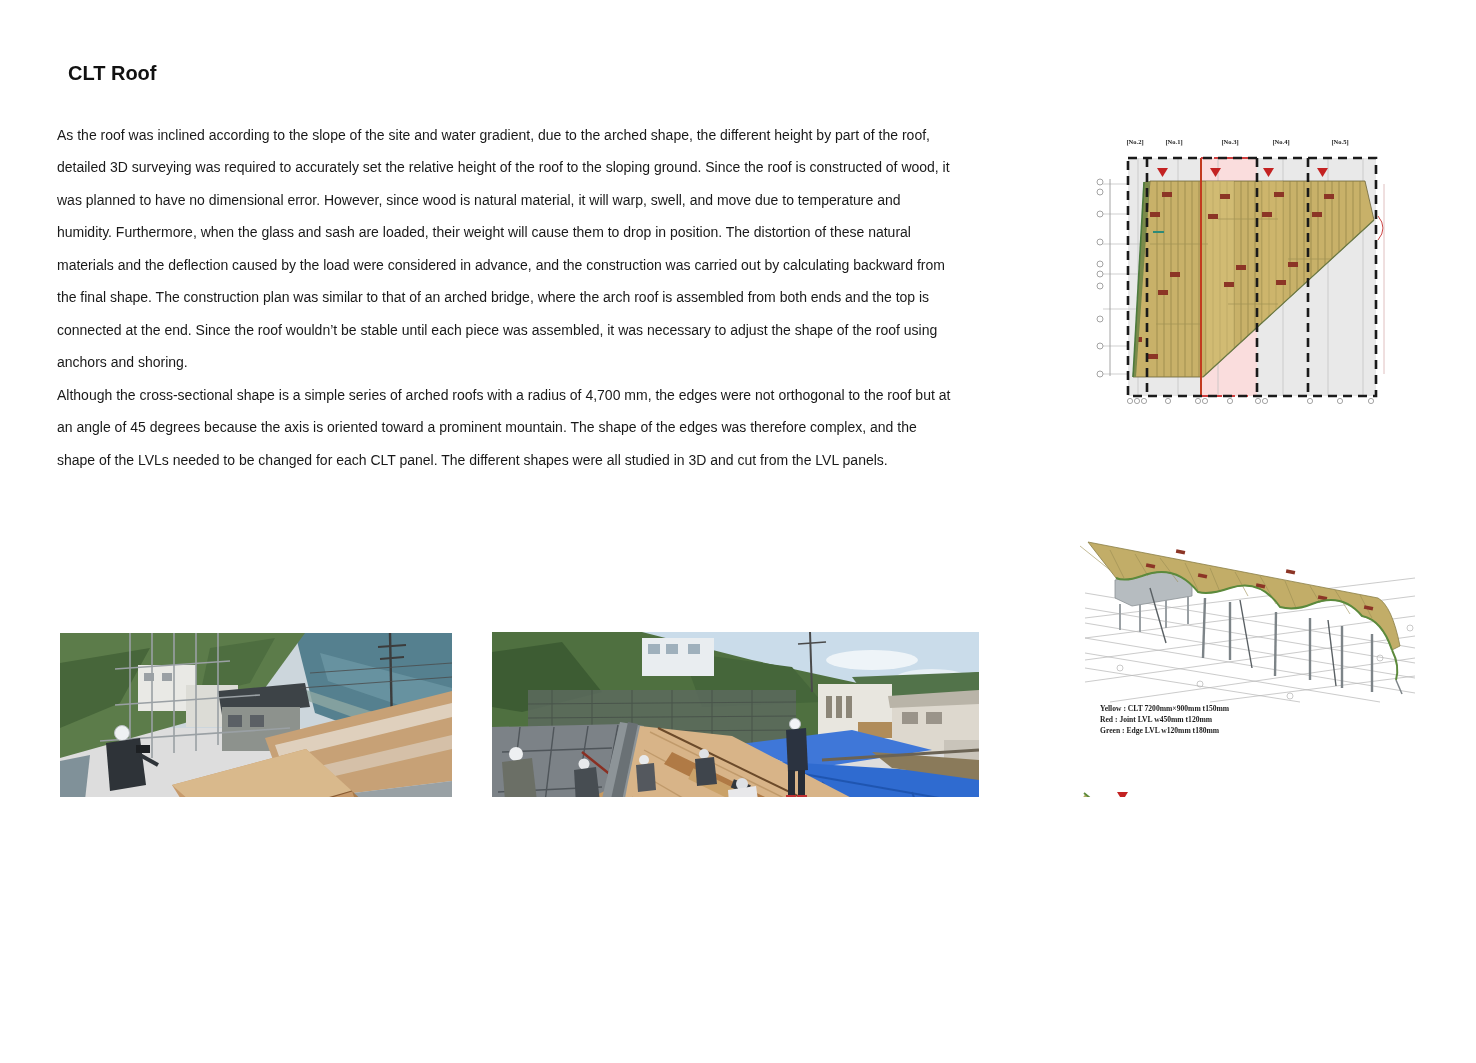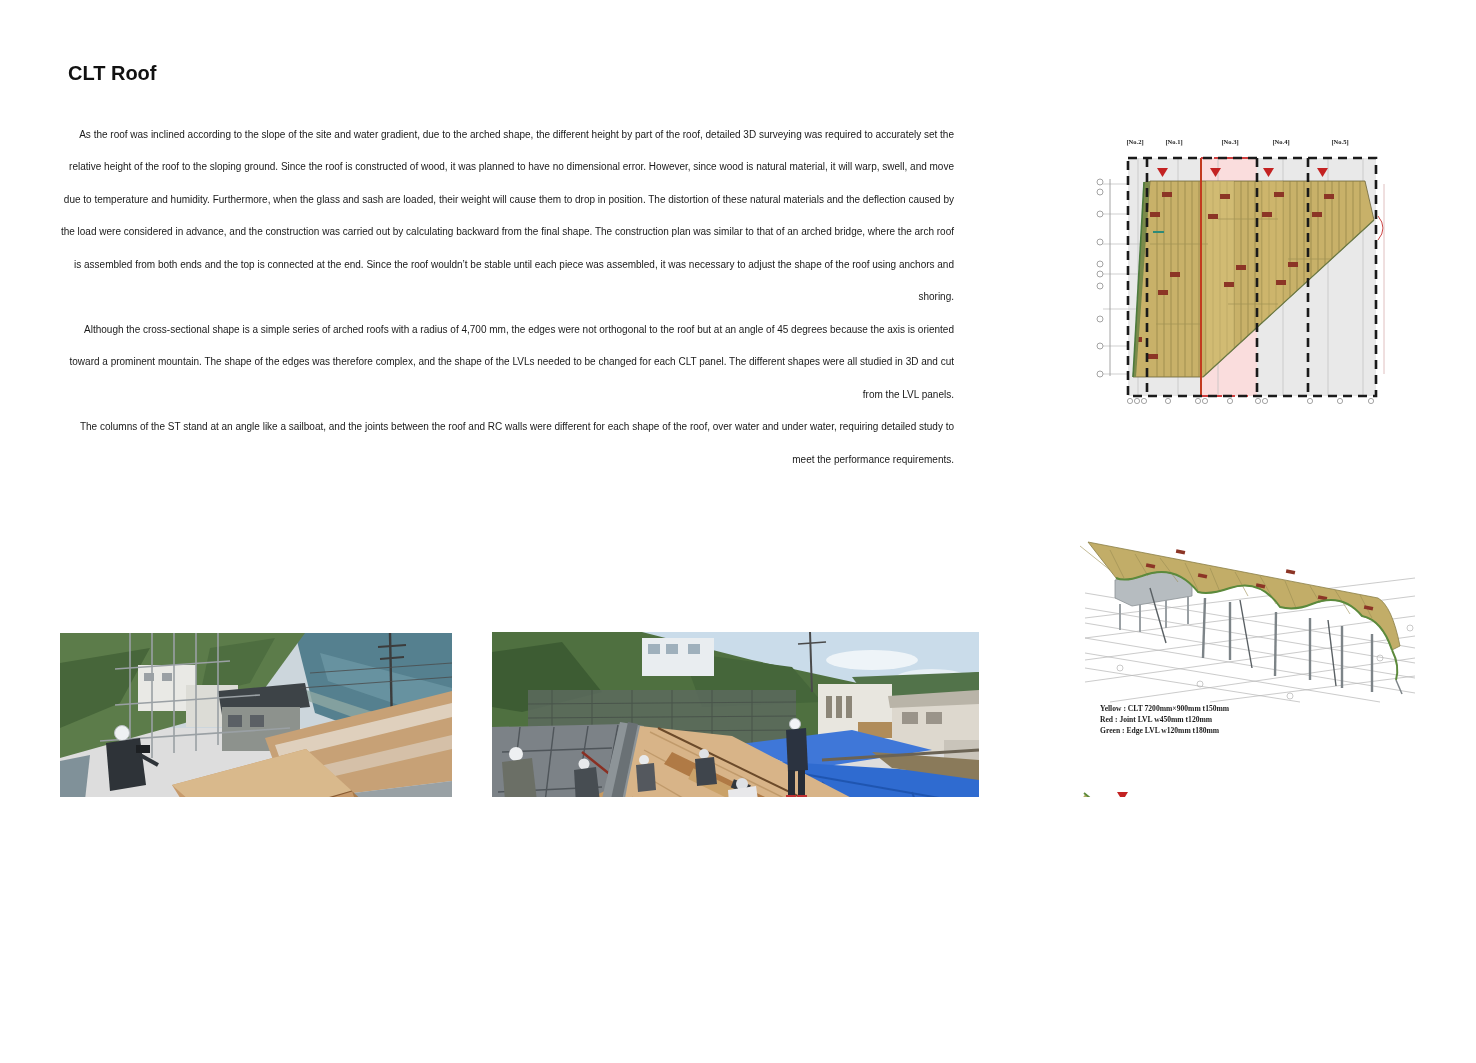--- a/index.html
+++ b/index.html
@@ -1,19 +1,19 @@
 <!DOCTYPE html>
 <html><head>
 <meta charset="utf-8">
 <style>
   html,body{margin:0;padding:0;background:#ffffff;}
   .page{position:relative;width:1476px;height:797px;background:#ffffff;overflow:hidden;
         font-family:"Liberation Sans",sans-serif;color:#1a1a1a;}
   .title{position:absolute;left:68px;top:62px;font-size:20px;font-weight:bold;color:#111;}
-  .bodytext{position:absolute;left:57px;top:119px;width:897px;font-size:10px;line-height:32.45px;color:#191919;text-align:right;}
+  .bodytext{position:absolute;left:57px;top:119px;width:897px;font-size:14px;line-height:32.45px;color:#191919;}
   .bodytext p{margin:0;}
   .photo{position:absolute;overflow:hidden;background:#dddddd;}
   .photo svg{display:block;}
   #photo1{left:60px;top:633px;width:392px;height:380px;}
   #photo2{left:492px;top:632px;width:487px;height:380px;}
   .diagram{position:absolute;}
   #plan{left:1078px;top:124px;width:330px;height:290px;}
   #model{left:1080px;top:508px;width:342px;height:196px;}
   #section{left:1076px;top:766px;width:332px;height:160px;}
   .tinylabel{position:absolute;font-family:"Liberation Serif",serif;font-size:6.5px;font-weight:bold;color:#222;white-space:nowrap;transform:translateX(-50%);}
@@ -29,21 +29,20 @@
 </head>
 <body>
 
 <div class="page">
 
   <div class="title">CLT Roof</div>
 
   <div class="bodytext">
     <p>As the roof was inclined according to the slope of the site and water gradient, due to the arched shape, the different height by part of the roof, detailed 3D surveying was required to accurately set the relative height of the roof to the sloping ground. Since the roof is constructed of wood, it was planned to have no dimensional error. However, since wood is natural material, it will warp, swell, and move due to temperature and humidity. Furthermore, when the glass and sash are loaded, their weight will cause them to drop in position. The distortion of these natural materials and the deflection caused by the load were considered in advance, and the construction was carried out by calculating backward from the final shape. The construction plan was similar to that of an arched bridge, where the arch roof is assembled from both ends and the top is connected at the end. Since the roof wouldn’t be stable until each piece was assembled, it was necessary to adjust the shape of the roof using anchors and shoring.</p>
     <p>Although the cross-sectional shape is a simple series of arched roofs with a radius of 4,700 mm, the edges were not orthogonal to the roof but at an angle of 45 degrees because the axis is oriented toward a prominent mountain. The shape of the edges was therefore complex, and the shape of the LVLs needed to be changed for each CLT panel. The different shapes were all studied in 3D and cut from the LVL panels.</p>
-    <p>The columns of the ST stand at an angle like a sailboat, and the joints between the roof and RC walls were different for each shape of the roof, over water and under water, requiring detailed study to meet the performance requirements.</p>
   </div>
 
   <figure class="photo" id="photo1" style="margin:0">
     <svg width="392" height="380" viewBox="0 0 392 380">
 
       <rect x="0" y="0" width="392" height="95" fill="#ccd6dc"></rect>
 
       <polygon points="235,0 392,0 392,130 255,80" fill="#55808f"></polygon>
       <polygon points="260,20 392,55 392,90 268,48" fill="#6f9aa6" opacity="0.7"></polygon>
       <polygon points="240,55 392,105 392,120 248,68" fill="#8fa8a2" opacity="0.8"></polygon>

